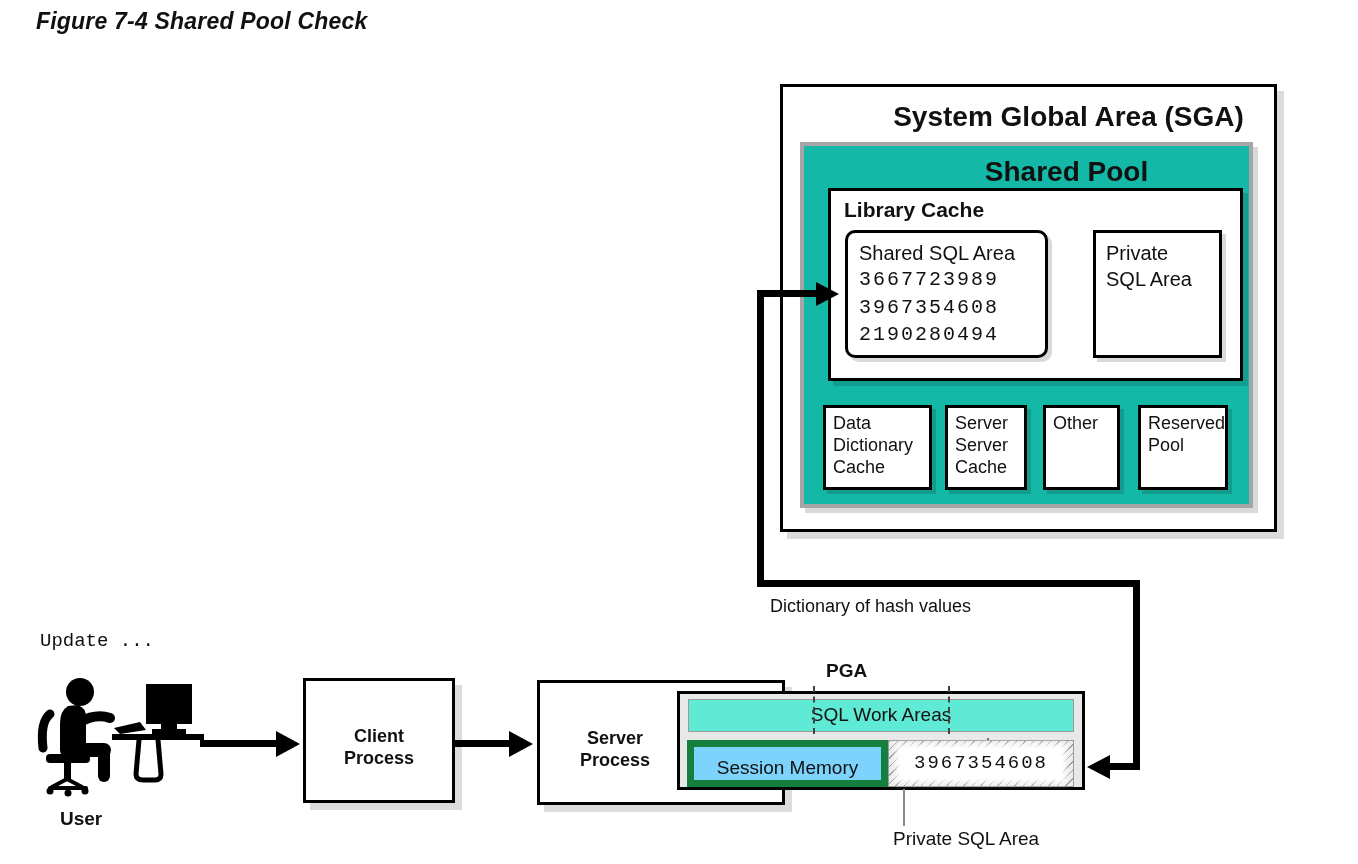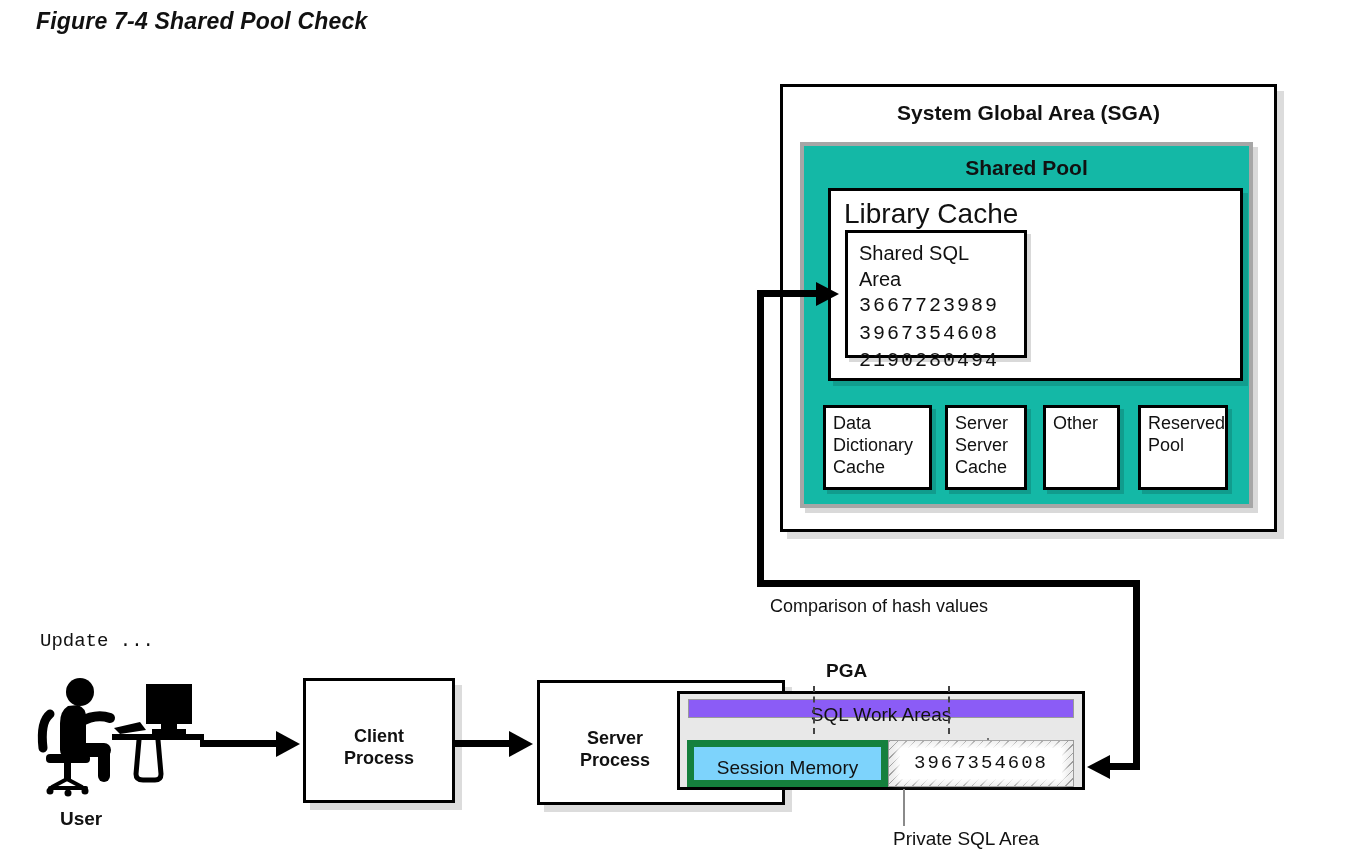--- a/index.html
+++ b/index.html
@@ -11,22 +11,22 @@
   .box{position:absolute;box-sizing:border-box;background:#fff;border:3px solid #000;}
   .shadow-big{box-shadow:7px 7px 0 #dcdcdc;}
   .shadow-sm{box-shadow:5px 5px 0 rgba(0,0,0,0.14);}
   .shadow-xs{box-shadow:4px 4px 0 rgba(0,0,0,0.15);}
   .bar{position:absolute;background:#000;}
   .ah{position:absolute;width:0;height:0;}
   .ah-right{border-top:12px solid transparent;border-bottom:12px solid transparent;border-left:23px solid #000;}
   .ah-right-big{border-top:13px solid transparent;border-bottom:13px solid transparent;border-left:24px solid #000;}
   .ah-left{border-top:12px solid transparent;border-bottom:12px solid transparent;border-right:23px solid #000;}
   .fig-title{position:absolute;left:36px;top:8px;font-size:23px;font-weight:bold;font-style:italic;letter-spacing:0.2px;}
-  .center-title{position:absolute;left:0;width:100%;text-align:center;font-weight:bold;font-size:21px;}
-  .lc-title{position:absolute;left:13px;top:7px;font-weight:normal;font-size:28px;}
+  .center-title{position:absolute;left:0;width:100%;text-align:center;font-weight:bold;font-size:28px;padding-left:40px;}
+  .lc-title{position:absolute;left:13px;top:7px;font-weight:bold;font-size:21px;}
   .cell-txt{font-size:20px;line-height:1.3;}
   .mono{font-family:"Liberation Mono",monospace;}
   .hash-line{font-family:"Liberation Mono",monospace;font-size:20px;letter-spacing:2px;line-height:1.38;}
   .small-box{padding:5px 7px;font-size:18px;line-height:1.22;}
   .small-box span{display:block;}
   .proc-txt{position:absolute;top:37px;width:100%;text-align:center;font-weight:bold;font-size:18px;line-height:1.22;margin-top:8px;}
   .proc-txt span{display:block;}
   .dash-v{position:absolute;width:0;border-left:2px dashed #6e6e6e;}
   .label-18{position:absolute;font-size:18px;}
   .pga-inner-txt{position:absolute;width:100%;text-align:center;font-size:19px;}
@@ -40,27 +40,31 @@
 
   <div class="box shadow-big" style="left:780px;top:84px;width:497px;height:448px;">
     <div class="center-title" style="top:14px;">System Global Area (SGA)</div>
 
     <div style="position:absolute;box-sizing:border-box;left:17px;top:55px;width:453px;height:366px;background:#14b8a6;border:4px solid #a6a6a6;box-shadow:5px 5px 0 rgba(0,0,0,0.15);">
       <div class="center-title" style="top:10px;">Shared Pool</div>
 
       <div class="box shadow-sm" style="left:24px;top:42px;width:415px;height:193px;">
         <div class="lc-title">Library Cache</div>
 
-        <div class="box shadow-xs" style="left:14px;top:39px;width:182px;height:128px;padding:7px 11px;">
+        <div class="box shadow-xs" style="left:14px;top:39px;width:203px;height:128px;padding:7px 11px;border-radius:10px;">
           <div class="cell-txt">Shared SQL Area</div>
           <div class="hash-line">3667723989</div>
           <div class="hash-line">3967354608</div>
           <div class="hash-line">2190280494</div>
         </div>
 
+        <div class="box shadow-xs" style="left:262px;top:39px;width:129px;height:128px;padding:7px 10px;">
+          <div class="cell-txt">Private</div>
+          <div class="cell-txt">SQL Area</div>
+        </div>
       </div>
 
       <div class="box shadow-xs small-box" style="left:19px;top:259px;width:109px;height:85px;">
         <span>Data</span>
         <span>Dictionary</span>
         <span>Cache</span>
       </div>
       <div class="box shadow-xs small-box" style="left:141px;top:259px;width:82px;height:85px;">
         <span>Server</span>
         <span>Server</span>
@@ -78,21 +82,21 @@
 
   <div>
     <div class="bar" style="left:757px;top:290px;width:62px;height:7px;"></div>
     <div class="ah ah-right" style="left:816px;top:282px;"></div>
     <div class="bar" style="left:757px;top:290px;width:7px;height:297px;"></div>
     <div class="bar" style="left:757px;top:580px;width:383px;height:7px;"></div>
     <div class="bar" style="left:1133px;top:580px;width:7px;height:190px;"></div>
     <div class="bar" style="left:1110px;top:763px;width:26px;height:7px;"></div>
     <div class="ah ah-left" style="left:1087px;top:755px;"></div>
   </div>
-  <div class="label-18" style="left:770px;top:596px;">Comparison of hash values</div>
+  <div class="label-18" style="left:770px;top:596px;">Dictionary of hash values</div>
 
   <div class="label-18 mono" style="left:40px;top:630px;font-size:19px;">Update ...</div>
 
   <svg class="abs" style="left:28px;top:670px;" width="180" height="135" viewBox="0 0 180 135">
     <g fill="#000" stroke="none">
       <circle cx="52" cy="22" r="14"></circle>
       <path d="M40 36 Q32 41 32 53 L32 80 Q32 87 40 87 L58 87 L58 47 Q58 38 50 35 Z"></path>
       <rect x="18" y="84" width="44" height="9" rx="4"></rect>
       <rect x="36" y="93" width="7" height="17"></rect>
       <circle cx="22" cy="121" r="3.5"></circle>
@@ -136,21 +140,21 @@
   <div class="box shadow-big" style="left:537px;top:680px;width:248px;height:125px;z-index:1;">
     <div class="proc-txt" style="width:150px;left:0;">
       <span>Server</span>
       <span>Process</span>
     </div>
   </div>
 
   <div class="abs" style="left:826px;top:660px;font-weight:bold;font-size:19px;z-index:2;">PGA</div>
   <div class="box" style="left:677px;top:691px;width:408px;height:99px;background:#e8e8e8;z-index:2;">
 
-    <div style="position:absolute;box-sizing:border-box;left:8px;top:5px;width:386px;height:19px;background:#8b5cf6;border:1px solid #9a9a9a;">
+    <div style="position:absolute;box-sizing:border-box;left:8px;top:5px;width:386px;height:33px;background:#5eead4;border:1px solid #9a9a9a;">
       <div class="pga-inner-txt" style="top:4px;">SQL Work Areas</div>
     </div>
     <div class="dash-v" style="left:133px;top:-8px;height:48px;border-color:#444;"></div>
     <div class="dash-v" style="left:268px;top:-8px;height:48px;border-color:#444;"></div>
     <div class="dash-v" style="left:307px;top:44px;height:49px;"></div>
 
     <div style="position:absolute;box-sizing:border-box;left:7px;top:46px;width:201px;height:47px;background:#7dd3fc;border:7px solid #15803d;">
       <div class="pga-inner-txt" style="top:10px;">Session Memory</div>
     </div>
 

